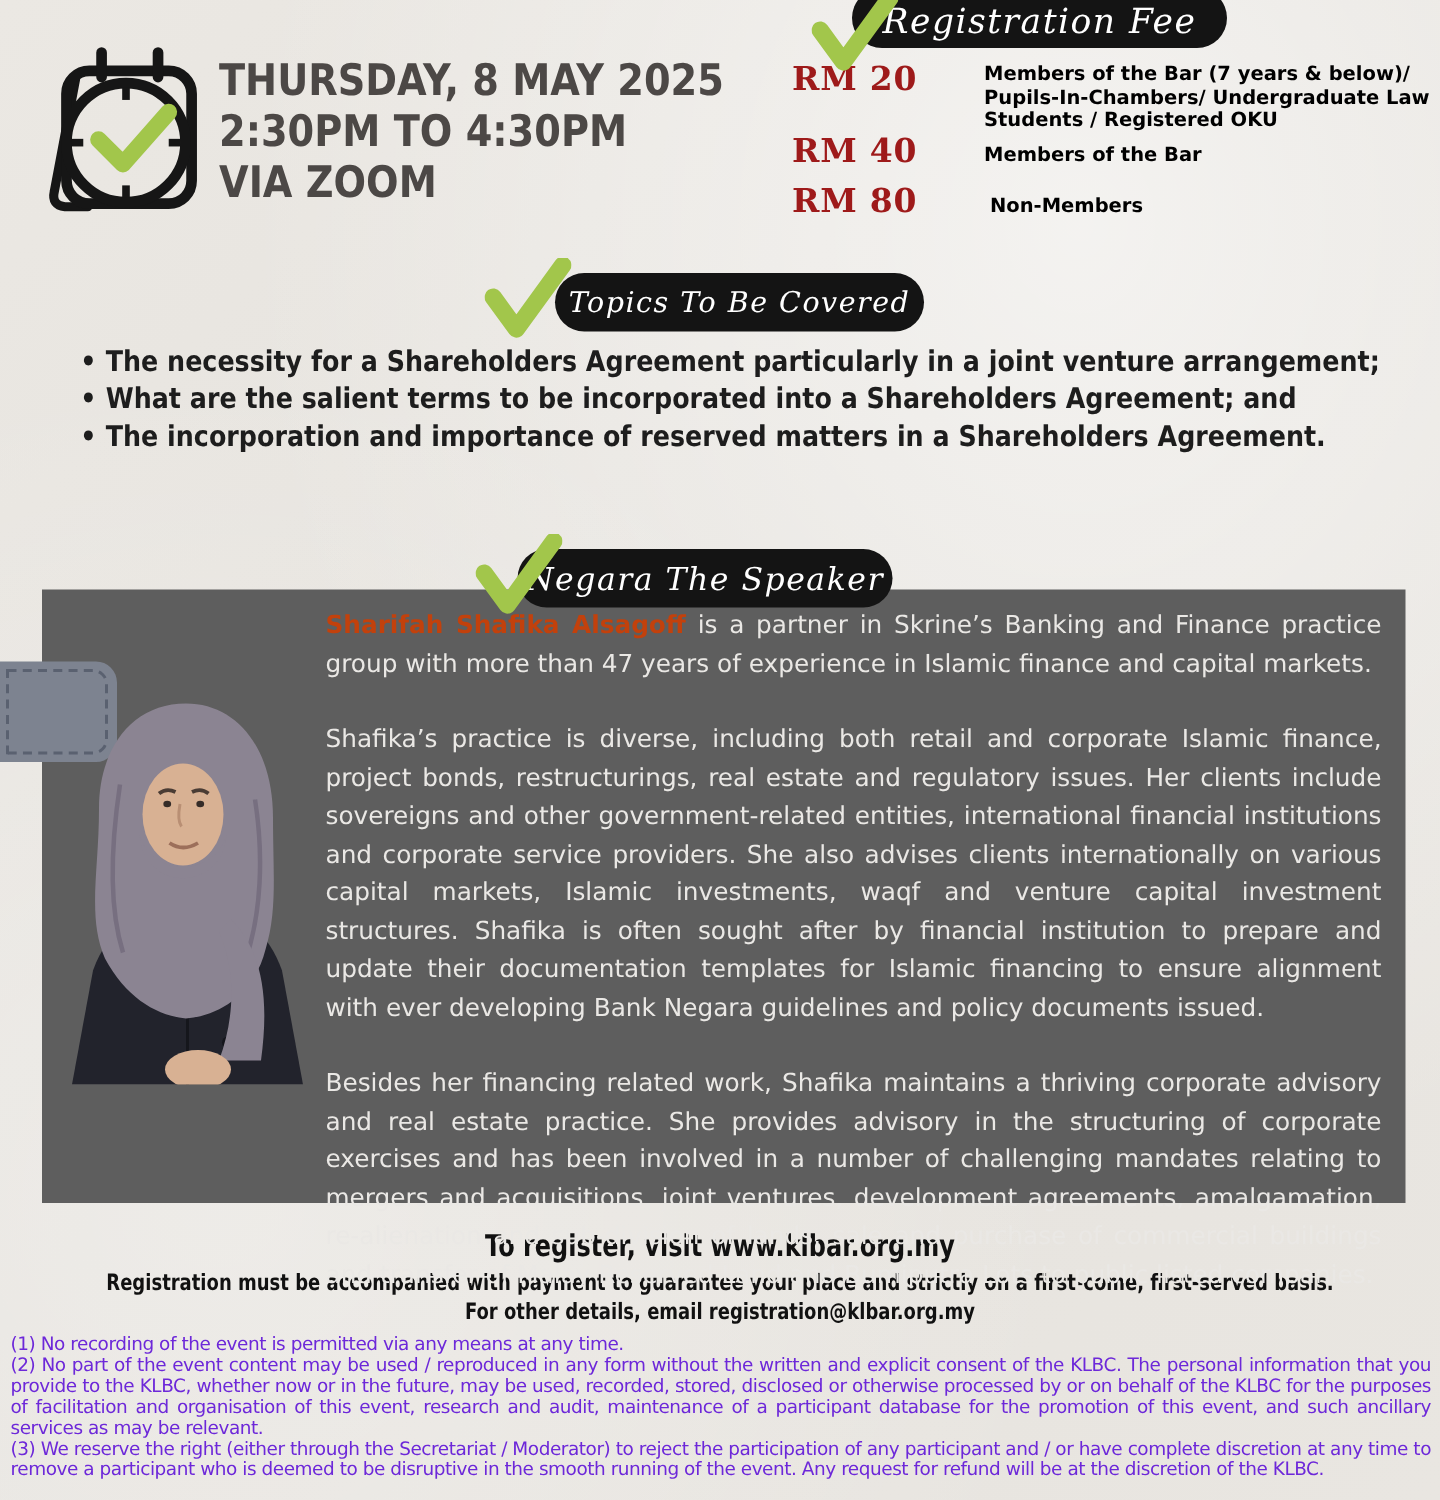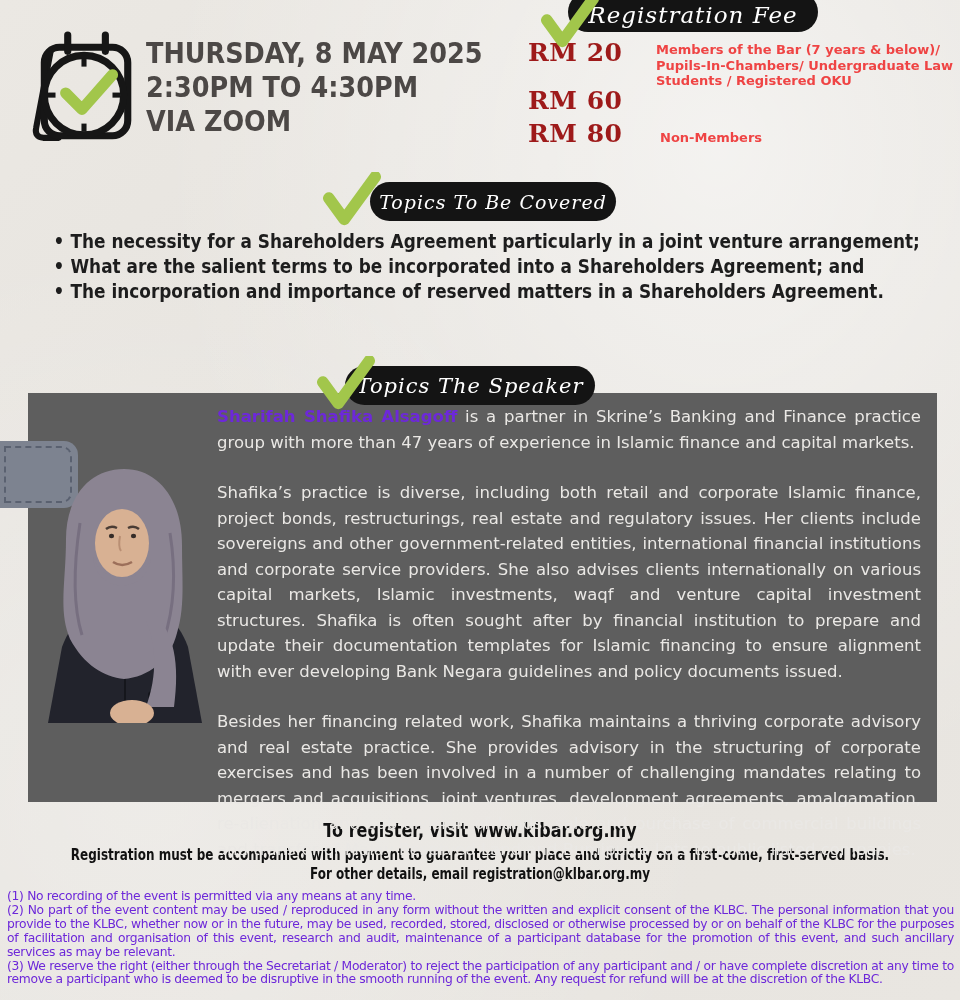--- a/index.html
+++ b/index.html
@@ -35,25 +35,25 @@
   #topics-pill{left:370px;top:182px;width:246px;height:39px;font-size:19px;line-height:41px;}
   #topics-check{left:323px;top:172px;width:58px;height:56px;}
 
   #speaker-pill{left:345px;top:366px;width:250px;height:39px;font-size:21px;line-height:41px;}
   #speaker-check{left:317px;top:356px;width:58px;height:56px;}
 
   
   .fee-amount{
     position:absolute;left:528px;
     font-family:"DejaVu Serif",serif;font-weight:bold;
-    color:#9e1a1a;font-size:25px;line-height:34px;letter-spacing:0.5px;
+    color:#9e1a1a;font-size:22px;line-height:34px;letter-spacing:0.5px;
   }
   .fee-desc{
     position:absolute;left:656px;width:305px;
-    font-size:13px;font-weight:bold;color:#ef4444;line-height:15.5px;
+    font-size:13px;font-weight:bold;color:#000000;line-height:15.5px;
   }
   #fee-amount-0{top:36px;} #fee-desc-0{top:42px;}
   #fee-amount-1{top:84px;} #fee-desc-1{top:96px;}
   #fee-amount-2{top:117px;text-align:center;} #fee-desc-2{top:130px;left:660px;}
 
   
   .topics-list{
     position:absolute;left:50px;top:229px;width:1000px;margin:0;padding:0;
     list-style:none;font-size:19px;font-weight:bold;color:#1d1d1d;line-height:25px;
     transform:scaleX(0.89);transform-origin:left top;
@@ -70,21 +70,21 @@
   .side-tab::after{
     content:"";position:absolute;left:4px;top:5px;right:6px;bottom:5px;
     border:2px dashed #5a6170;border-radius:0 10px 10px 0;
   }
   .speaker-photo{position:absolute;left:36px;top:463px;width:178px;height:260px;z-index:3;}
   .bio{
     position:absolute;left:217px;top:404px;width:704px;z-index:3;
     color:#eae8e5;font-size:16.5px;line-height:25.5px;text-align:justify;
   }
   .bio p{margin:0 0 25px 0;}
-  .bio .speaker-name{font-weight:bold;color:#6d28d9;}
+  .bio .speaker-name{font-weight:bold;color:#c2410c;}
 
   
   .footer{
     position:absolute;left:-120px;top:818px;width:1200px;text-align:center;color:#111111;
     transform:scaleX(0.8);transform-origin:center top;
   }
   .footer .register-line{font-size:20px;font-weight:bold;margin:0 0 4px 0;}
   .footer .payment-line{font-size:15px;font-weight:bold;margin:0;}
   .footer .details-line{font-size:15px;font-weight:bold;margin:1px 0 0 0;}
 
@@ -119,39 +119,40 @@
     <div>VIA ZOOM</div>
   </div>
 
   <div class="pill" id="reg-pill">Registration Fee</div>
   <svg class="pill-check" id="reg-check" viewBox="0 0 60 56">
     <polyline points="6,26 22,48 54,4" fill="none" stroke="#a2c64b" stroke-width="12" stroke-linecap="round" stroke-linejoin="round"></polyline>
   </svg>
 
   <div class="fee-amount" id="fee-amount-0">RM 20</div>
   <div class="fee-desc" id="fee-desc-0">Members of the Bar (7 years &amp; below)/ Pupils-In-Chambers/ Undergraduate Law Students / Registered OKU</div>
-  <div class="fee-amount" id="fee-amount-1">RM 60</div>
+  <div class="fee-amount" id="fee-amount-1">RM 40</div>
+  <div class="fee-desc" id="fee-desc-1">Members of the Bar</div>
   <div class="fee-amount" id="fee-amount-2">RM 80</div>
   <div class="fee-desc" id="fee-desc-2">Non-Members</div>
 
   <div class="pill" id="topics-pill">Topics To Be Covered</div>
   <svg class="pill-check" id="topics-check" viewBox="0 0 60 56">
     <polyline points="6,26 22,48 54,4" fill="none" stroke="#a2c64b" stroke-width="12" stroke-linecap="round" stroke-linejoin="round"></polyline>
   </svg>
 
   <ul class="topics-list">
     <li>The necessity for a Shareholders Agreement particularly in a joint venture arrangement;</li>
     <li>What are the salient terms to be incorporated into a Shareholders Agreement; and</li>
     <li>The incorporation and importance of reserved matters in a Shareholders Agreement.</li>
   </ul>
 
   <div class="panel"></div>
   <div class="side-tab"></div>
 
-  <div class="pill" id="speaker-pill">Topics The Speaker</div>
+  <div class="pill" id="speaker-pill">Negara The Speaker</div>
   <svg class="pill-check" id="speaker-check" viewBox="0 0 60 56">
     <polyline points="6,26 22,48 54,4" fill="none" stroke="#a2c64b" stroke-width="12" stroke-linecap="round" stroke-linejoin="round"></polyline>
   </svg>
 
   <svg class="speaker-photo" viewBox="0 0 178 260">
 
     <path d="M89,138 C58,140 36,156 26,184 L12,260 L166,260 L152,184 C142,156 120,138 89,138 Z" fill="#22232c"></path>
     <path d="M89,138 L89,260" stroke="#15161c" stroke-width="2"></path>
     <circle cx="112" cy="196" r="4" fill="#14151b"></circle>
     <circle cx="116" cy="232" r="4" fill="#14151b"></circle>

